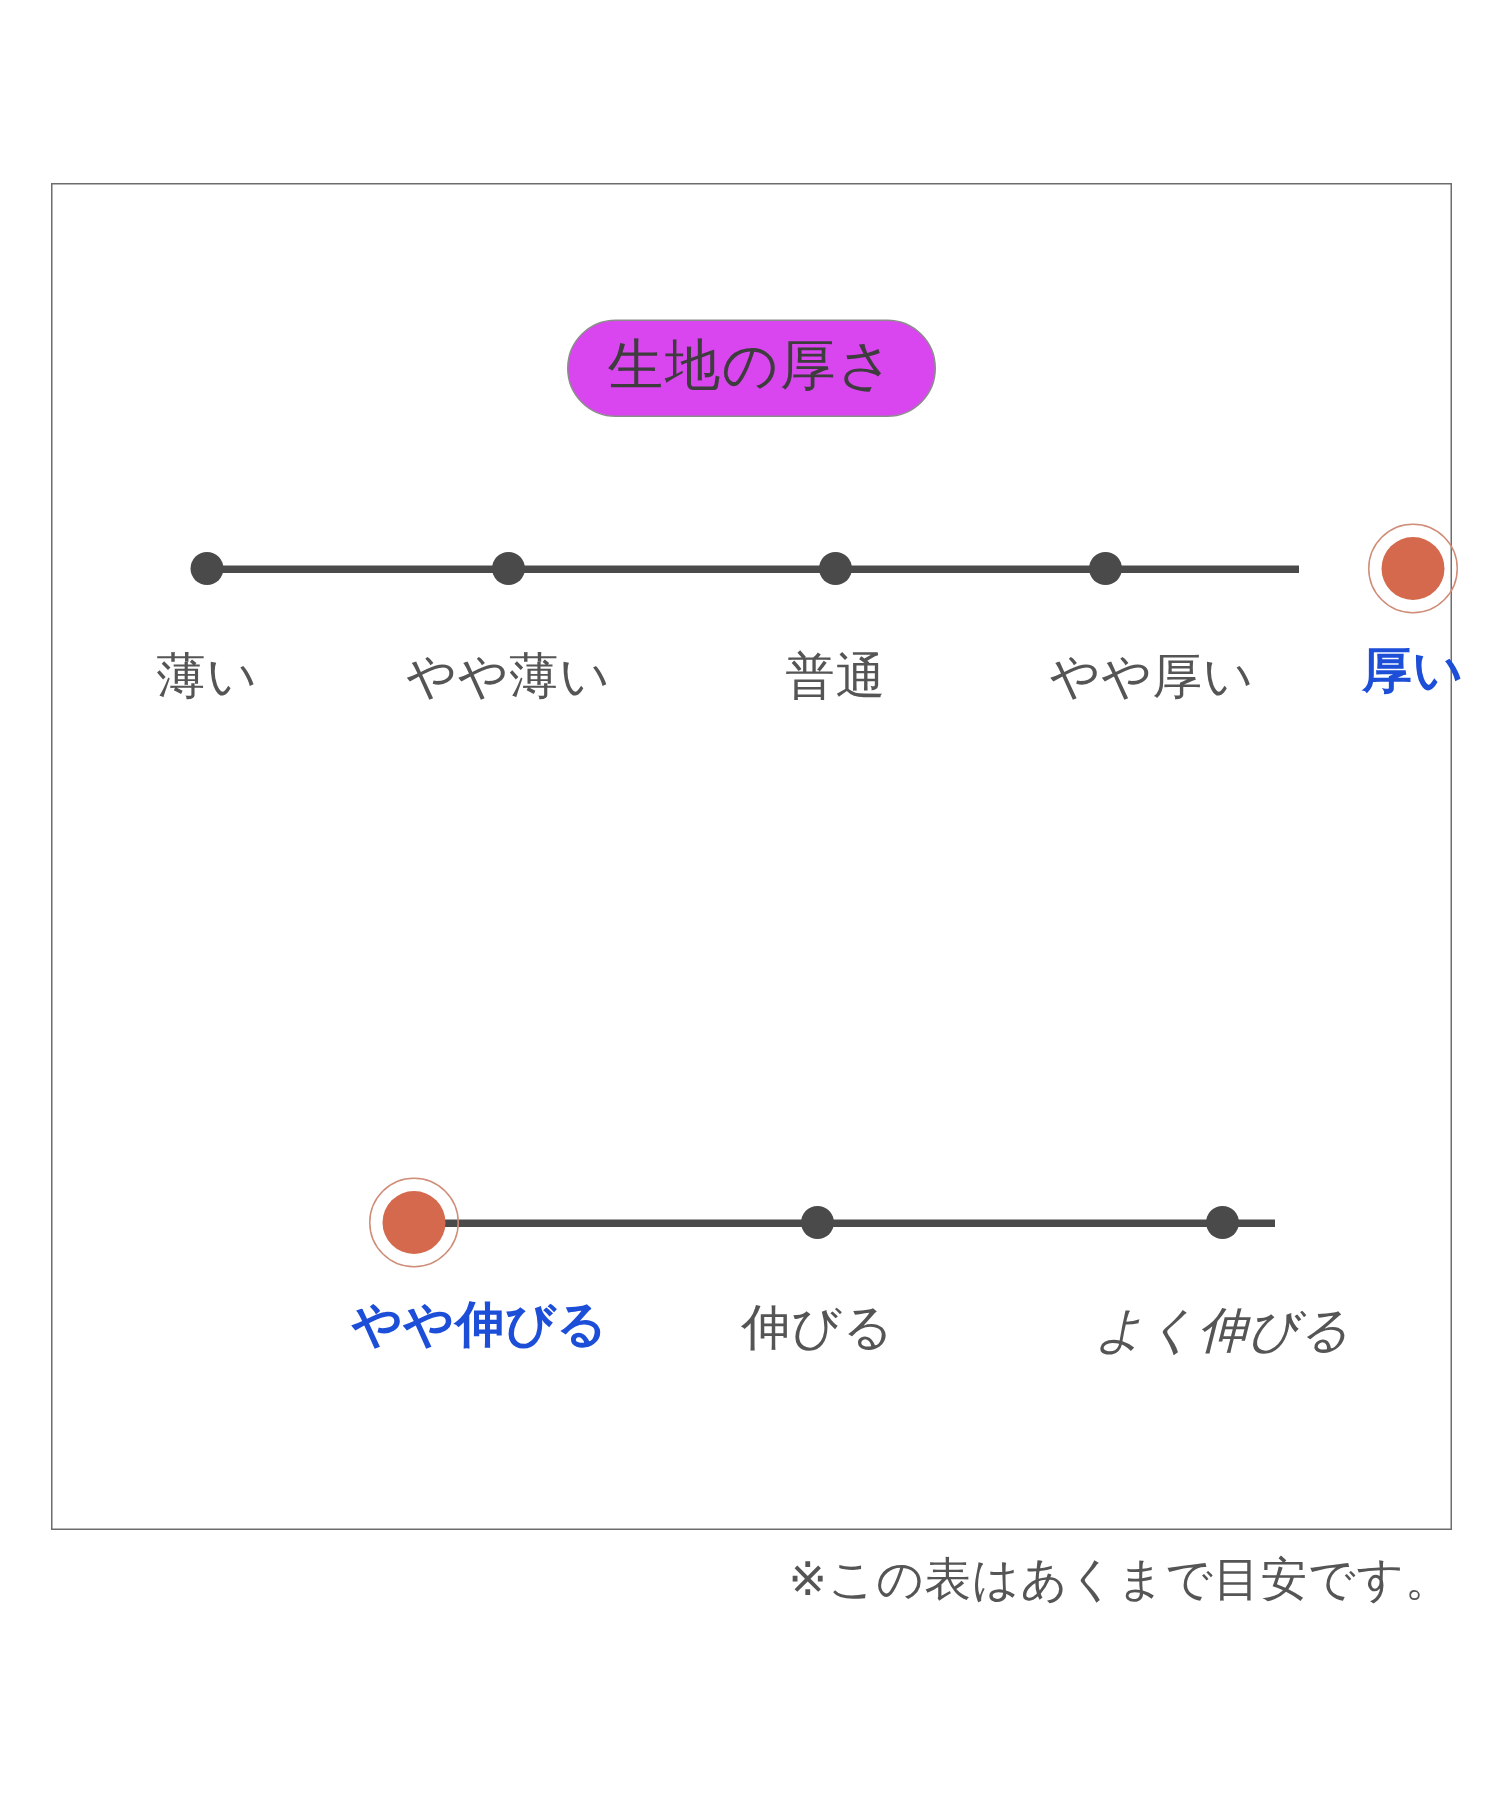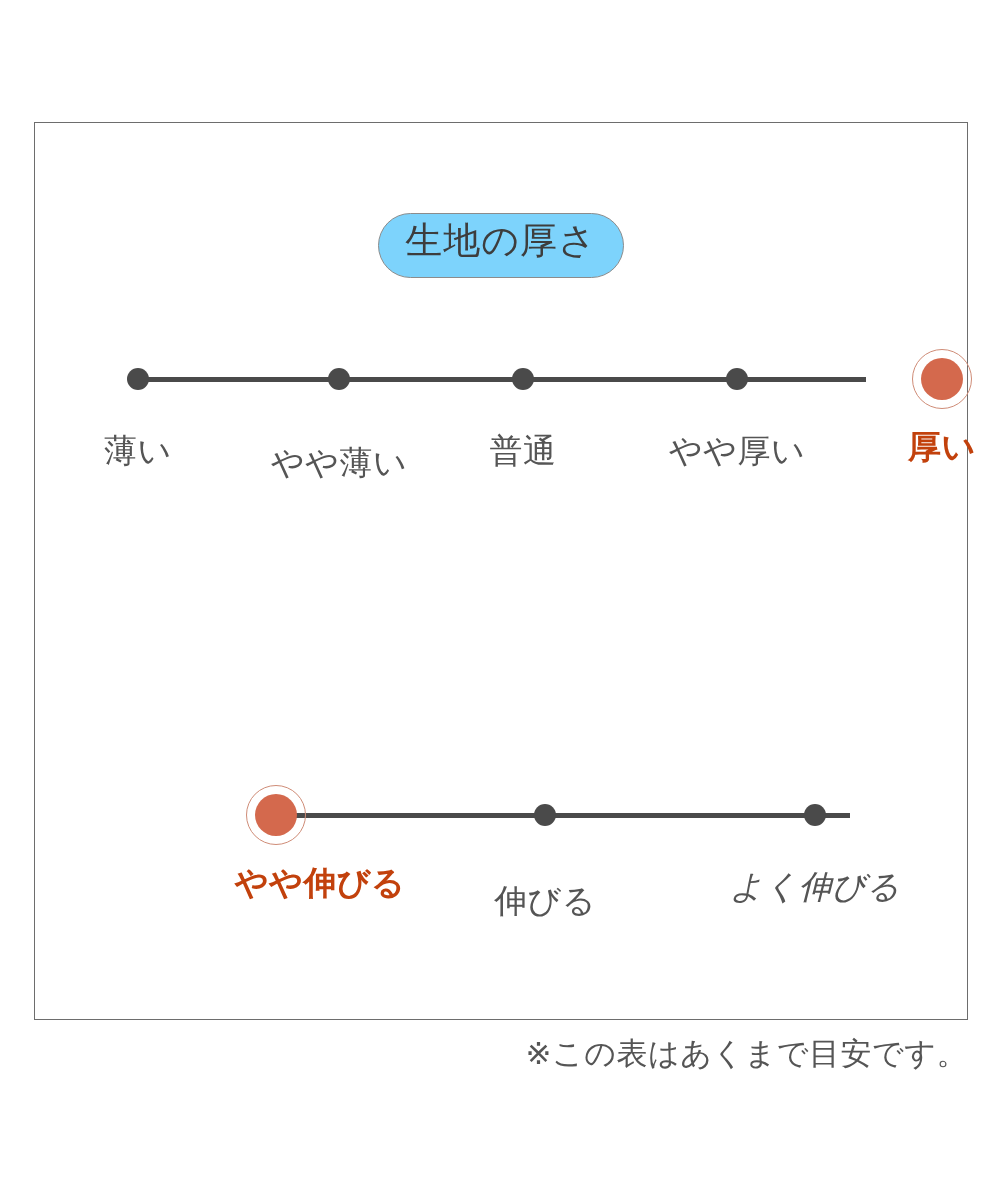--- a/index.html
+++ b/index.html
@@ -33,28 +33,28 @@
   .pill-row {
     position: absolute;
     left: 0;
     width: 100%;
     display: flex;
     justify-content: center;
   }
   .pill {
     border: 1.7px solid #8c8c8c;
     border-radius: 999px;
-    background: #7dd3fc;
+    background: #d946ef;
     color: #3d3d3d;
     font-size: 37px;
     line-height: 1;
     letter-spacing: 1px;
     padding: 11px 26px 15px 26px;
     white-space: nowrap;
-    font-family: Liberation Mono, monospace;
+    font-family: Liberation Sans, sans-serif;
   }
 
   
   .scale {
     position: absolute;
   }
   .scale-track {
     position: absolute;
     height: 5px;
     background: #4a4a4a;
@@ -95,21 +95,21 @@
     left: 50%;
     transform: translateX(-50%);
     white-space: nowrap;
     font-size: 33px;
     line-height: 1;
     color: #555555;
     letter-spacing: 0.5px;
   }
   .node.active .node-label {
     font-weight: bold;
-    color: #c2410c;
+    color: #1d4ed8;
   }
 
   
   .footnote {
     position: absolute;
     right: 32px;
     top: 1038px;
     font-size: 31px;
     line-height: 1;
     color: #555555;
@@ -129,31 +129,31 @@
   <div class="scale" style="left:69px; top:254px; width:796px; height:40px;">
     <div class="scale-track" style="left:34px; width:728px;"></div>
 
     <div class="node" style="left:34px;">
       <div class="dot"></div>
       <div class="node-label" style="top:66px;">薄い</div>
     </div>
 
     <div class="node" style="left:235px;">
       <div class="dot"></div>
-      <div class="node-label" style="top:66px;margin-top:12px;">やや薄い</div>
+      <div class="node-label" style="top:66px;">やや薄い</div>
     </div>
 
-    <div class="node" style="left:419px;">
+    <div class="node" style="left:453px;">
       <div class="dot"></div>
       <div class="node-label" style="top:66px;">普通</div>
     </div>
 
     <div class="node" style="left:633px;">
       <div class="dot"></div>
-      <div class="node-label" style="top:66px;">やや厚い</div>
+      <div class="node-label" style="top:66px;margin-left:31px;">やや厚い</div>
     </div>
 
     <div class="node active" style="left:838px;">
       <div class="ring"></div>
       <div class="dot"></div>
       <div class="node-label" style="top:72px;">厚い</div>
     </div>
   </div>
 
 
@@ -161,21 +161,21 @@
     <div class="scale-track" style="left:172px; width:574px;"></div>
 
     <div class="node active" style="left:172px;">
       <div class="ring"></div>
       <div class="dot"></div>
       <div class="node-label" style="top:72px;margin-left:44px;">やや伸びる</div>
     </div>
 
     <div class="node" style="left:441px;">
       <div class="dot"></div>
-      <div class="node-label" style="top:80px;">伸びる</div>
+      <div class="node-label" style="top:64px;">伸びる</div>
     </div>
 
     <div class="node" style="left:711px;">
       <div class="dot"></div>
       <div class="node-label" style="top:66px;font-style:italic;">よく伸びる</div>
     </div>
   </div>
 
 </div>
 

